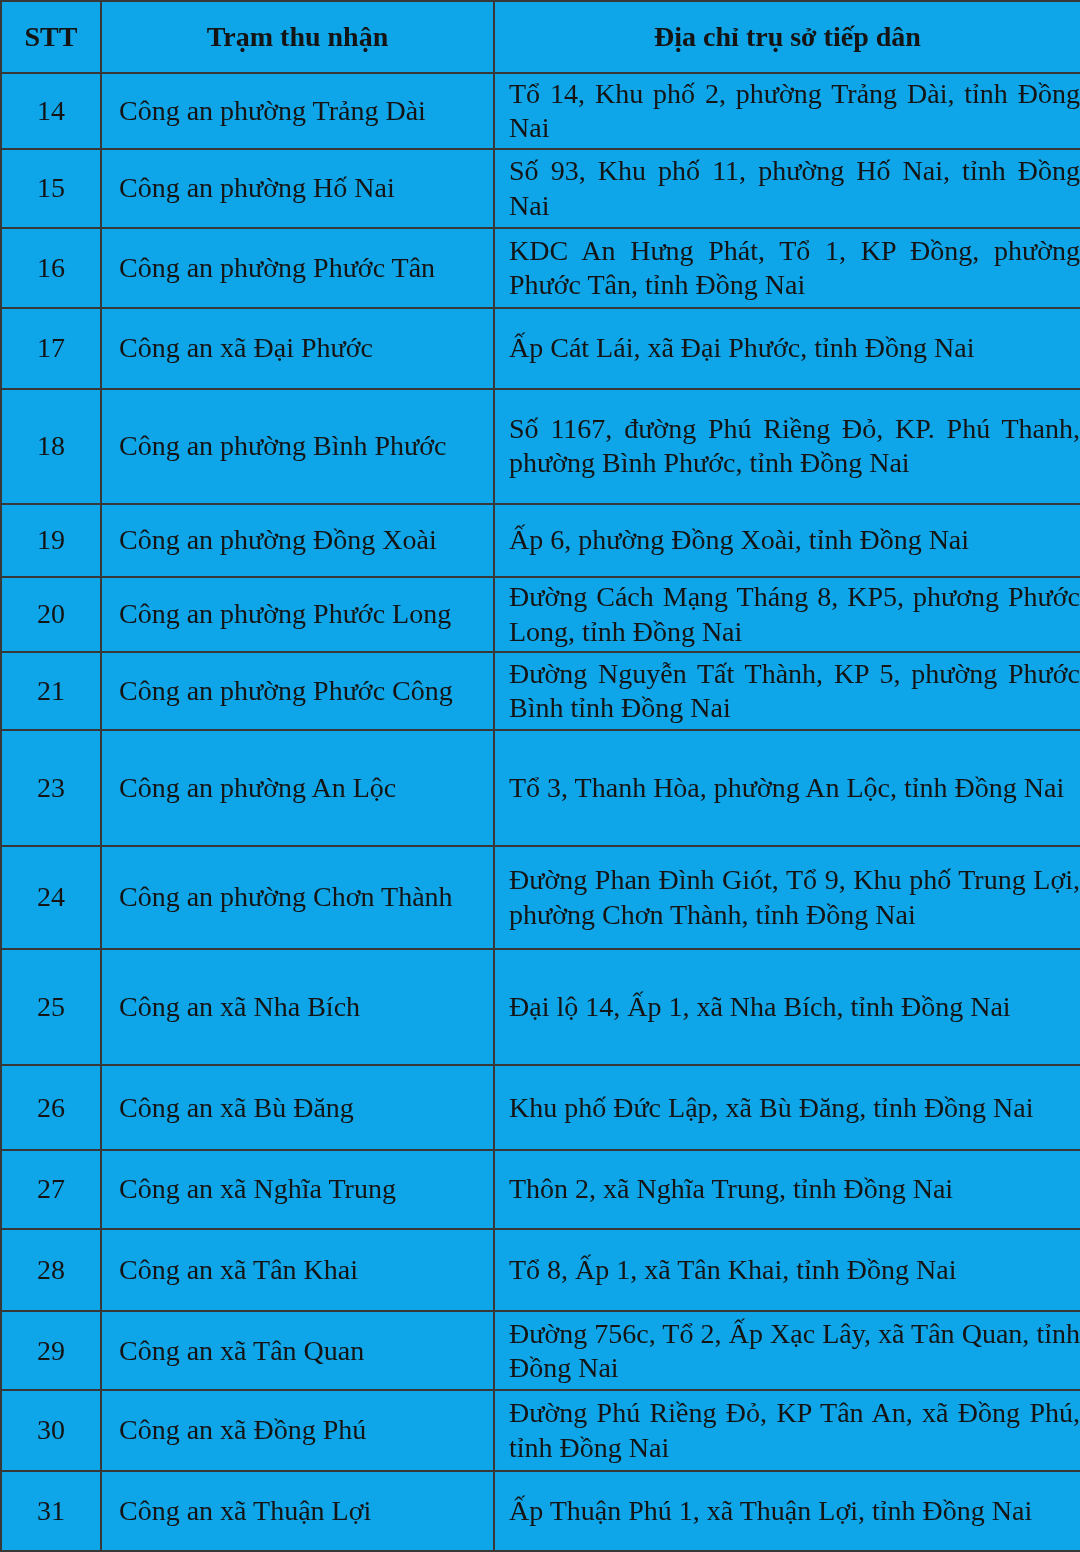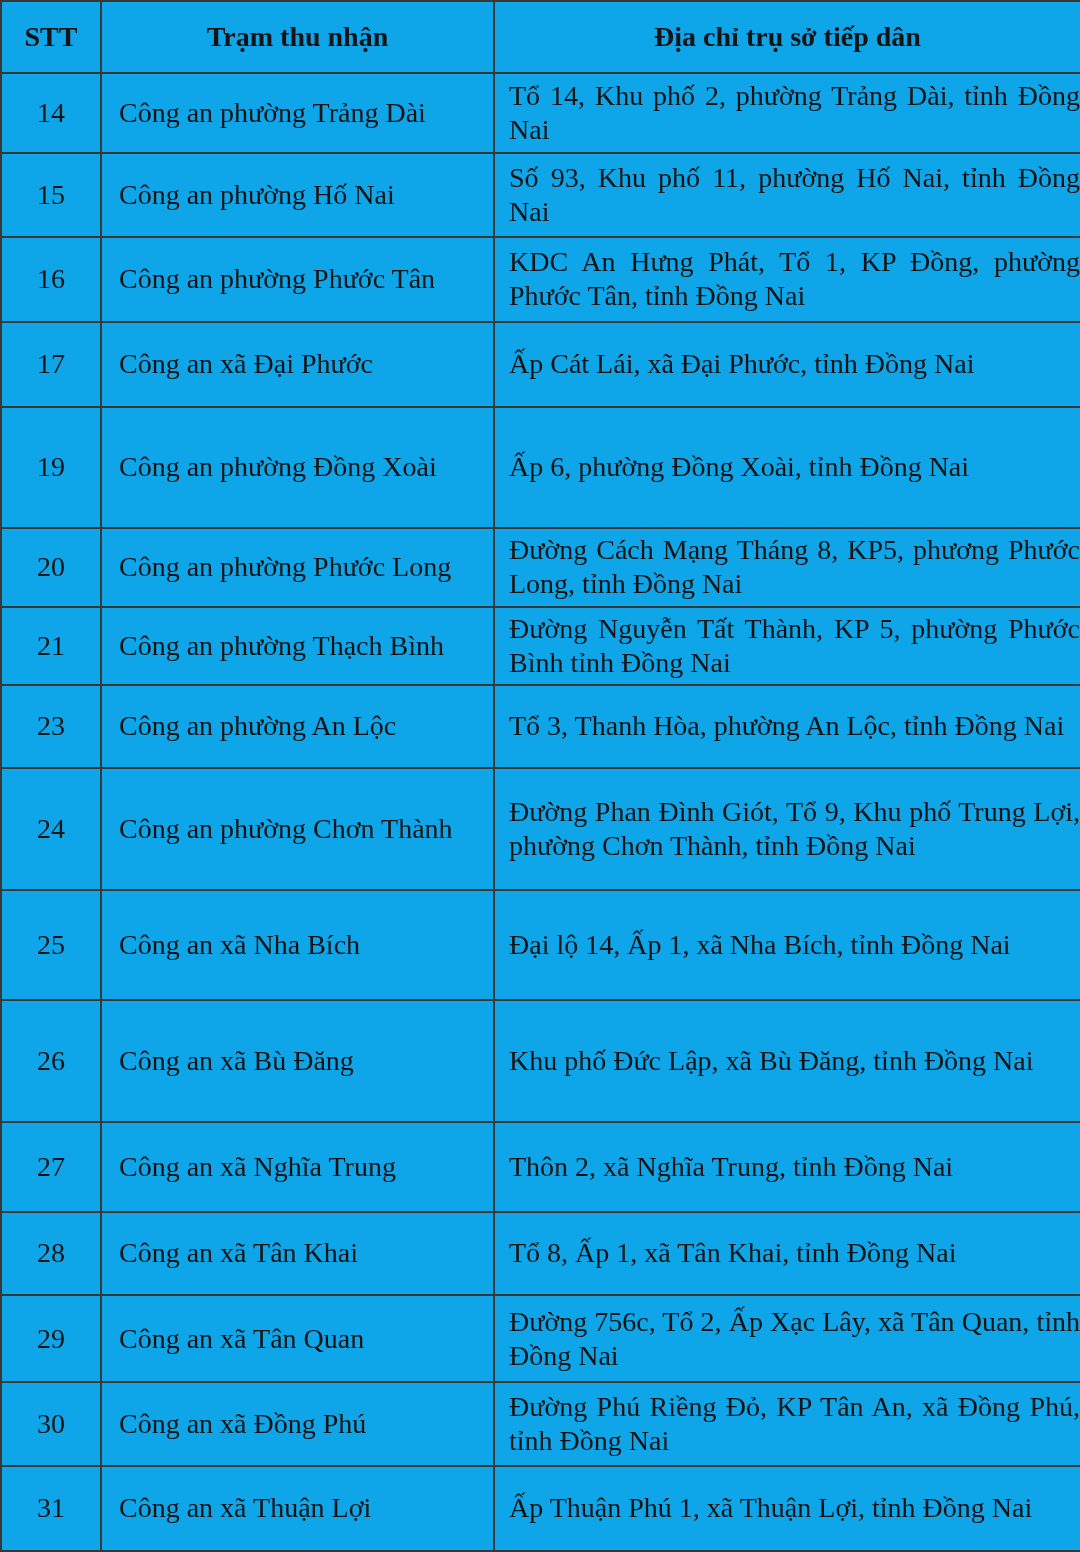--- a/index.html
+++ b/index.html
@@ -106,32 +106,37 @@
         <td class="cell-stt">16</td>
         <td class="cell-station">Công an phường Phước Tân</td>
         <td class="cell-address">KDC An Hưng Phát, Tổ 1, KP Đồng, phường Phước Tân, tỉnh Đồng Nai</td>
       </tr>
       <tr>
         <td class="cell-stt">17</td>
         <td class="cell-station">Công an xã Đại Phước</td>
         <td class="cell-address">Ấp Cát Lái, xã Đại Phước, tỉnh Đồng Nai</td>
       </tr>
       <tr>
+        <td class="cell-stt">18</td>
+        <td class="cell-station">Công an phường Bình Phước</td>
+        <td class="cell-address">Số 1167, đường Phú Riềng Đỏ, KP. Phú Thanh, phường Bình Phước, tỉnh Đồng Nai</td>
+      </tr>
+      <tr>
         <td class="cell-stt">19</td>
         <td class="cell-station">Công an phường Đồng Xoài</td>
         <td class="cell-address">Ấp 6, phường Đồng Xoài, tỉnh Đồng Nai</td>
       </tr>
       <tr>
         <td class="cell-stt">20</td>
         <td class="cell-station">Công an phường Phước Long</td>
         <td class="cell-address">Đường Cách Mạng Tháng 8, KP5, phương Phước Long, tỉnh Đồng Nai</td>
       </tr>
       <tr>
         <td class="cell-stt">21</td>
-        <td class="cell-station">Công an phường Thạch Bình</td>
+        <td class="cell-station">Công an phường Phước Công</td>
         <td class="cell-address">Đường Nguyễn Tất Thành, KP 5, phường Phước Bình tỉnh Đồng Nai</td>
       </tr>
       <tr>
         <td class="cell-stt">23</td>
         <td class="cell-station">Công an phường An Lộc</td>
         <td class="cell-address">Tổ 3, Thanh Hòa, phường An Lộc, tỉnh Đồng Nai</td>
       </tr>
       <tr>
         <td class="cell-stt">24</td>
         <td class="cell-station">Công an phường Chơn Thành</td>

